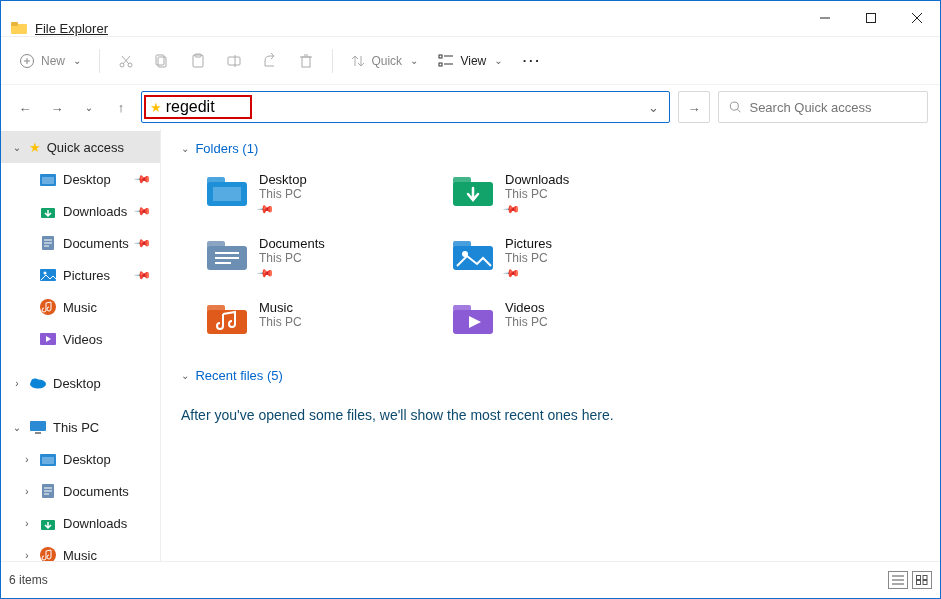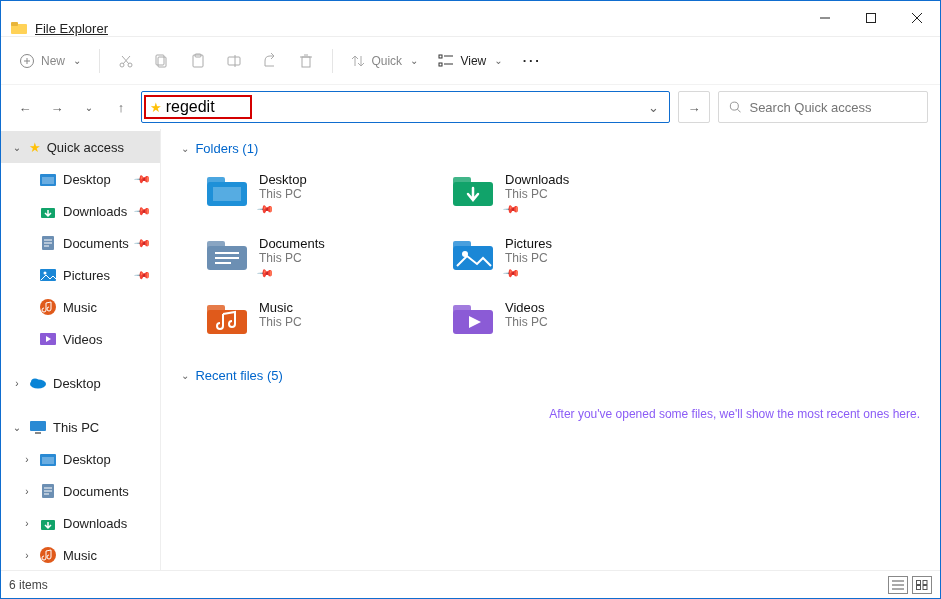--- a/index.html
+++ b/index.html
@@ -37,22 +37,22 @@
   .side-icon { width: 18px; height: 18px; display: flex; align-items: center; justify-content: center; }
   .content { flex: 1; padding: 12px 20px; overflow: auto; position: relative; }
   .section-hdr { color: #0066cc; font-size: 13px; display: flex; align-items: center; gap: 6px; margin-bottom: 10px; }
   .section-hdr .chev2 { font-size: 10px; color: #666; }
   .folders-grid { display: flex; flex-wrap: wrap; gap: 8px 16px; margin: 0 0 24px 18px; }
   .folder-card { width: 230px; display: flex; gap: 10px; padding: 6px; border-radius: 4px; }
   .folder-icon { width: 44px; height: 38px; border-radius: 4px; position: relative; }
   .folder-meta .n { font-size: 13px; color: #111; }
   .folder-meta .s { font-size: 12px; color: #777; }
   .folder-meta .p { font-size: 11px; color: #bbb; transform: rotate(45deg); display: inline-block; margin-top: 2px; }
-  .recent-empty { text-align: right; color: #8b5cf6; font-size: 12px; margin-top: 24px; }
-  .status { height: 28px; border-top: 1px solid #eee; display: flex; align-items: center; padding: 0 8px; font-size: 12px; color: #444; }
+  .recent-empty { text-align: left; color: #0c4a6e; font-size: 14px; margin-top: 24px; }
+  .status { height: 37px; border-top: 1px solid #eee; display: flex; align-items: center; padding: 0 8px; font-size: 12px; color: #444; }
   .status .sp { flex: 1; }
   .status .vbtn { width: 20px; height: 18px; border: 1px solid #888; margin-left: 4px; display: flex; align-items: center; justify-content: center; }
 </style>
 </head>
 <body>
 
 <div class="titlebar">
   <svg class="icon" viewBox="0 0 16 16">
       <rect x="0" y="4" width="16" height="10" rx="1" fill="#ffd257"></rect>
       <rect x="0" y="2" width="7" height="4" rx="1" fill="#e8b53a"></rect>

